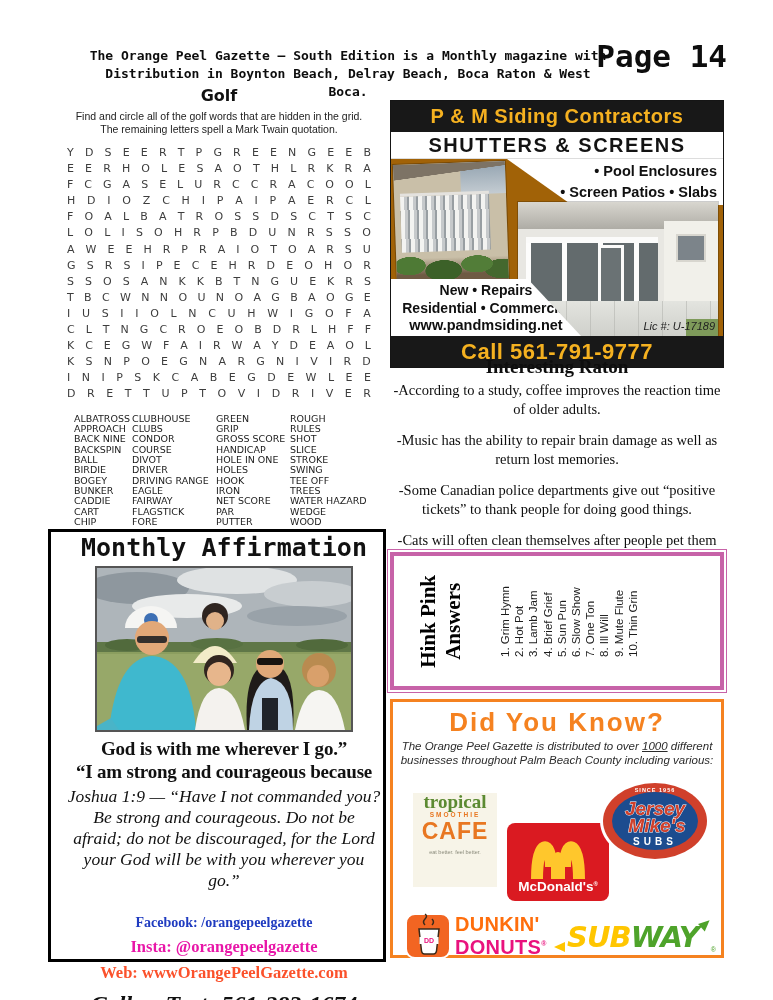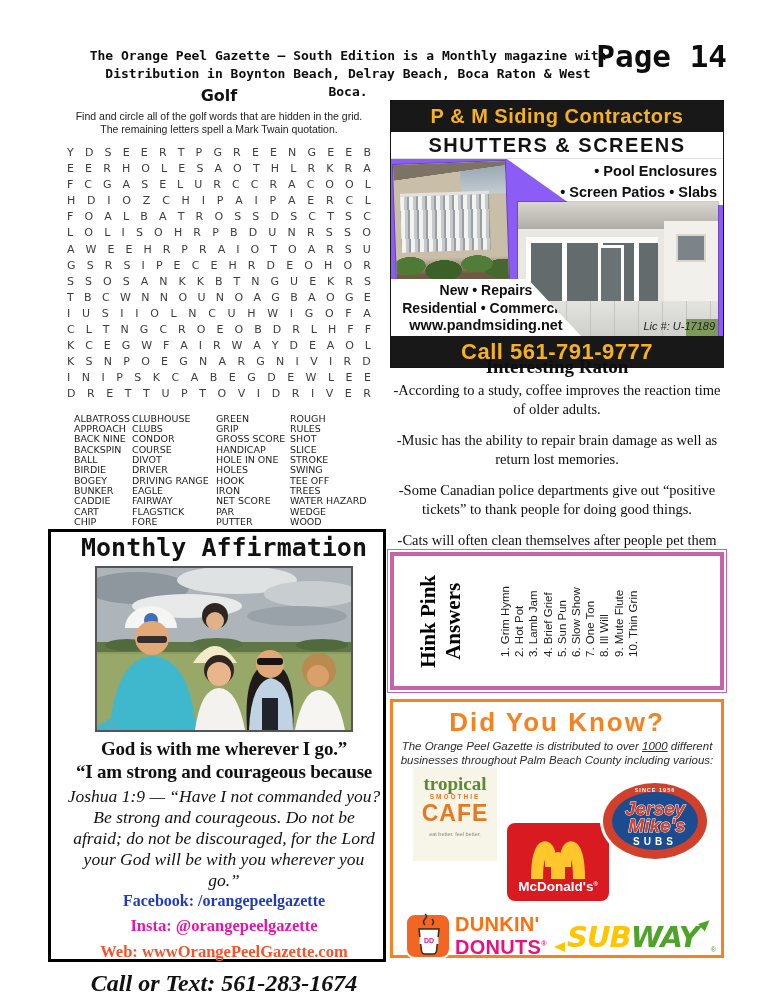--- a/index.html
+++ b/index.html
@@ -21,21 +21,21 @@
   .word-list{margin-top:10px;padding-left:24px;display:flex;
     font-family:"DejaVu Sans",sans-serif;font-size:9.5px;line-height:10.35px;color:#1b1b1b;}
   .wcol1{width:58px;} .wcol2{width:84px;} .wcol3{width:74px;} .wcol4{width:94px;}
 
   
   .ad{position:absolute;left:390px;top:100px;width:334px;border:1px solid #151515;box-sizing:border-box;}
   .ad-header{height:31px;background:#181818;color:#F5B120;text-align:center;
     font-weight:bold;font-size:20px;line-height:31px;letter-spacing:.5px;}
   .ad-sub{height:26px;background:#fff;color:#131313;text-align:center;font-weight:bold;
     font-size:20px;line-height:26px;letter-spacing:1.5px;border-bottom:1px solid #ddd;}
-  .ad-body{position:relative;height:177px;background:#8b5cf6;overflow:hidden;}
+  .ad-body{position:relative;height:177px;background:#a16207;overflow:hidden;}
   .ad-bullets{position:absolute;top:0;right:0;width:216px;height:46px;background:#fff;
     clip-path:polygon(0 0,100% 0,100% 100%,30% 100%);text-align:right;padding:2px 6px 0 0;box-sizing:border-box;
     font-weight:bold;font-size:14.5px;line-height:21px;color:#101010;}
   .photo-left{position:absolute;left:4px;top:4px;width:112px;height:122px;transform:rotate(-2deg);
     background:#C9BFA8;overflow:hidden;box-shadow:0 0 0 1px rgba(0,0,0,.25);}
   .pl-sky{position:absolute;right:0;top:0;width:40%;height:26%;background:linear-gradient(180deg,#93a3b0,#c4ccd2);}
   .pl-roof{position:absolute;left:0;top:0;width:100%;height:24%;
     background:linear-gradient(174deg,#7d7365 0 38%,transparent 39%);}
   .pl-shutter{position:absolute;left:5%;top:24%;width:80%;height:46%;border-top:3px solid #e4e2de;
     background:repeating-linear-gradient(90deg,#f3f3f1 0 4px,#c6c9cb 4px 7px,#989ea2 7px 9px);}
@@ -81,22 +81,22 @@
     font-size:11.5px;line-height:14.2px;color:#1c1c1c;}
 
   
   .dyk{position:absolute;left:390px;top:699px;width:334px;height:259px;box-sizing:border-box;
     border:3px solid #F58220;background:#fff;}
   .dyk-title{text-align:center;margin-top:5px;color:#F58220;font-weight:bold;font-size:26px;letter-spacing:2px;}
   .dyk-desc{text-align:center;font-style:italic;font-size:11.5px;line-height:14px;color:#2b2b2b;margin-top:1px;}
   .dyk-desc .num{text-decoration:underline;}
   .dyk-logos{position:relative;width:100%;height:190px;}
 
-  .logo-tropical{position:absolute;left:20px;top:0;width:84px;height:94px;background:#F7F4E8;
-    text-align:center;padding-top:8px;box-sizing:border-box;}
+  .logo-tropical{position:absolute;left:20px;top:26px;width:84px;height:94px;background:#F7F4E8;
+    text-align:center;box-sizing:border-box;}
   .lt-1{font-family:"Liberation Serif",serif;font-weight:bold;font-size:19px;color:#5C8A32;line-height:18px;}
   .lt-2{font-size:6.5px;font-weight:bold;letter-spacing:2px;color:#E87722;line-height:8px;}
   .lt-3{font-weight:bold;font-size:23px;color:#E87722;letter-spacing:1px;line-height:24px;}
   .lt-4{font-size:5.5px;color:#8b8b7c;margin-top:6px;}
 
   .logo-mcd{position:absolute;left:114px;top:56px;width:102px;height:78px;background:#DA1A21;border-radius:8px;
     text-align:center;overflow:hidden;}
   .mcd-name{color:#fff;font-weight:bold;font-size:13.5px;margin-top:-4px;}
   .mcd-name sup{font-size:6px;}
 
@@ -115,21 +115,21 @@
   .tri-right{width:0;height:0;border-top:5px solid transparent;border-bottom:5px solid transparent;
     border-left:11px solid #4EA32A;transform:rotate(-42deg);margin-left:1px;align-self:flex-start;margin-top:4px;}
 
   
   .aff{position:absolute;left:48px;top:529px;width:338px;height:433px;box-sizing:border-box;
     border:3px solid #000;text-align:center;background:#fff;padding-left:14px;}
   .aff-title{font-family:"DejaVu Sans Mono",monospace;font-weight:bold;font-size:25px;line-height:30px;margin-top:1px;}
   .aff-photo{width:254px;height:162px;margin:3px auto 0;border:2px solid #555;display:block;}
   .aff-quote{font-family:"Liberation Serif",serif;font-weight:bold;font-size:19px;line-height:23px;margin-top:5px;letter-spacing:-.2px;}
   .aff-verse{font-family:"Liberation Serif",serif;font-style:italic;font-size:17.5px;line-height:21px;margin-top:3px;padding:0 2px;}
-  .aff-fb{font-family:"Liberation Serif",serif;font-weight:bold;font-size:16px;color:#1F3BC0;margin-top:1px;}
+  .aff-fb{font-family:"Liberation Serif",serif;font-weight:bold;font-size:14px;color:#1F3BC0;margin-top:24px;}
   .aff-ig{font-family:"Liberation Serif",serif;font-weight:bold;font-size:16.5px;color:#E816A8;margin-top:6px;}
   .aff-web{font-family:"Liberation Serif",serif;font-weight:bold;font-size:16.5px;color:#FB512B;margin-top:6px;}
   .aff-phone{font-family:"Liberation Serif",serif;font-weight:bold;font-style:italic;font-size:24px;margin-top:8px;}
 </style>
 </head>
 <body>
 
 <div class="hdr-text">
   <div>The Orange Peel Gazette – South Edition is a Monthly magazine with</div>
   <div>Distribution in Boynton Beach, Delray Beach,  Boca Raton &amp; West Boca.</div>

